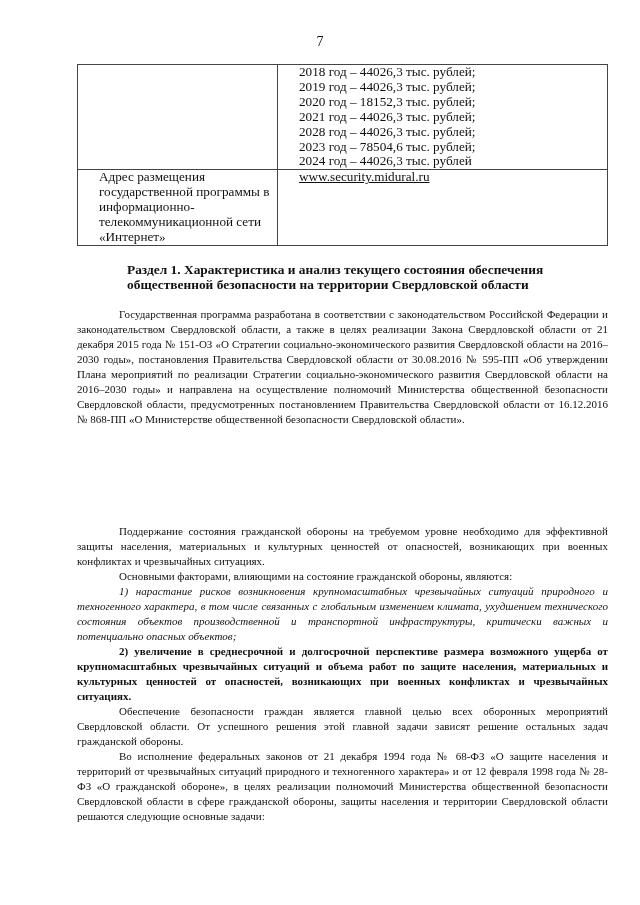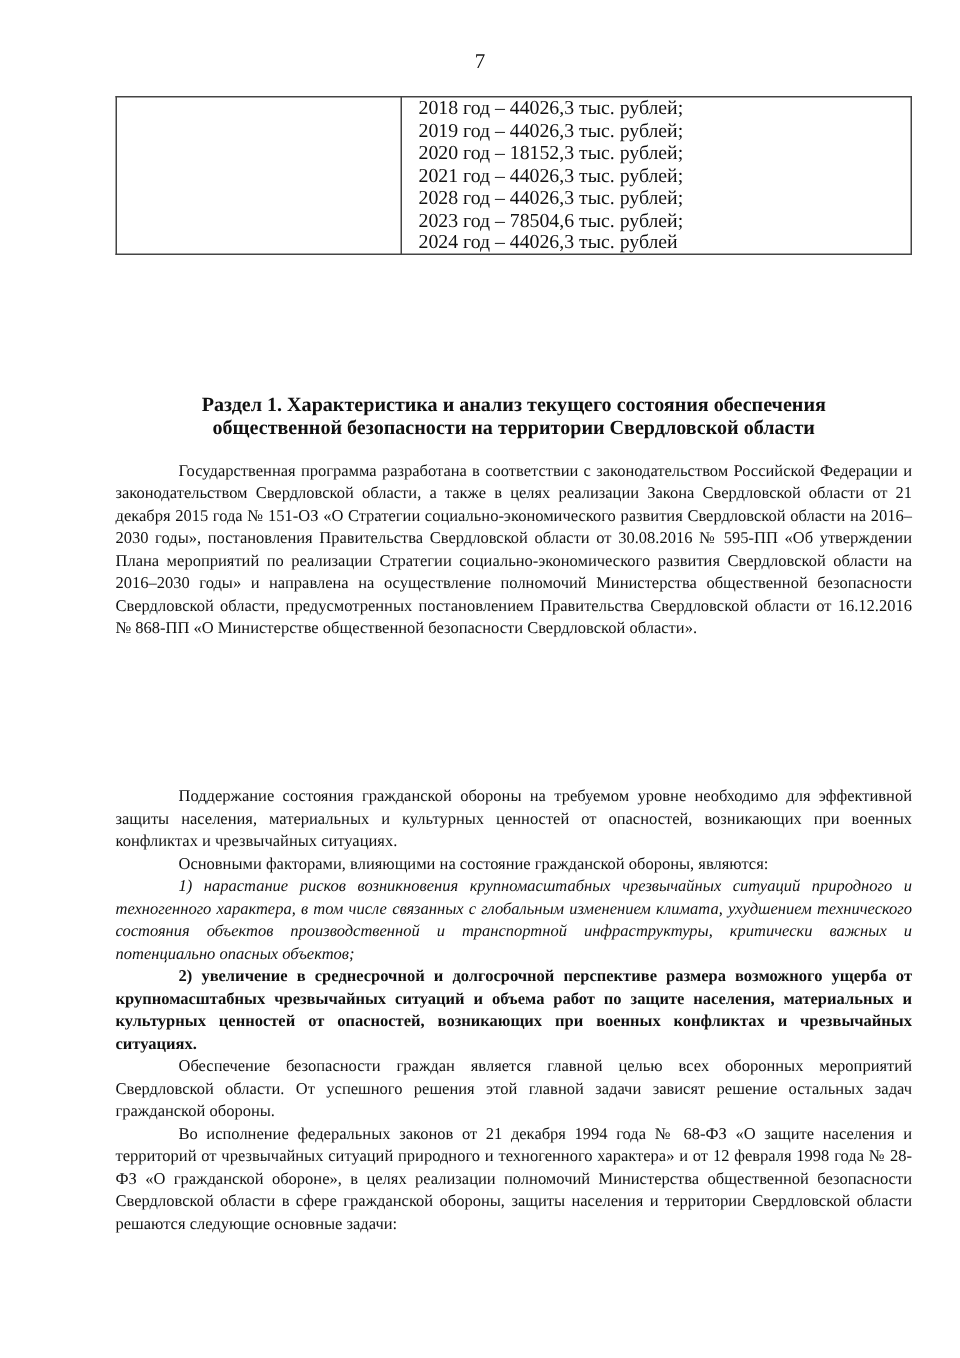--- a/index.html
+++ b/index.html
@@ -36,34 +36,33 @@
       left: 77px;
       top: 64px;
       width: 531px;
       border-collapse: collapse;
       font-size: 13.2px;
       line-height: 14.9px;
     }
     table.passport td {
       border: 1.3px solid #444444;
       vertical-align: top;
-      padding: 0 4px 0 11px;
+      padding: 0 4px 0 21px;
       margin-left: 14px;
     }
     table.passport td.left { width: 174px; }
     .fin-line { display: block; white-space: nowrap; }
     .url {
       text-decoration: underline;
       color: #111111;
     }
     .heading {
       position: absolute;
       left: 77px;
       width: 531px;
-      text-align: center;
       font-weight: bold;
       font-size: 13.4px;
       line-height: 15px;
     }
     .para {
       position: absolute;
       left: 77px;
       width: 531px;
       text-align: justify;
       font-size: 11px;
@@ -86,20 +85,26 @@
       <td>
         <span class="fin-line">2018 год – 44026,3 тыс. рублей;</span>
         <span class="fin-line">2019 год – 44026,3 тыс. рублей;</span>
         <span class="fin-line">2020 год – 18152,3 тыс. рублей;</span>
         <span class="fin-line">2021 год – 44026,3 тыс. рублей;</span>
         <span class="fin-line">2028 год – 44026,3 тыс. рублей;</span>
         <span class="fin-line">2023 год – 78504,6 тыс. рублей;</span>
         <span class="fin-line">2024 год – 44026,3 тыс. рублей</span>
       </td>
     </tr>
+    <tr>
+      <td class="left">Адрес размещения государственной программы в информационно-телекоммуникационной сети «Интернет»</td>
+      <td>
+        <span class="url">www.security.midural.ru</span>
+      </td>
+    </tr>
   </tbody>
     </table>
 
   <div class="heading" style="top:262px; padding: 0 50px; box-sizing: border-box;">Раздел 1. Характеристика и анализ текущего состояния обеспечения общественной безопасности на территории Свердловской области</div>
 
   <p class="para" style="top:307px;">Государственная программа разработана в соответствии с законодательством Российской Федерации и законодательством Свердловской области, а также в целях реализации Закона Свердловской области от 21 декабря 2015 года № 151-ОЗ «О Стратегии социально-экономического развития Свердловской области на 2016–2030 годы», постановления Правительства Свердловской области от 30.08.2016 № 595-ПП «Об утверждении Плана мероприятий по реализации Стратегии социально-экономического развития Свердловской области на 2016–2030 годы» и направлена на осуществление полномочий Министерства общественной безопасности Свердловской области, предусмотренных постановлением Правительства Свердловской области от 16.12.2016 № 868-ПП «О Министерстве общественной безопасности Свердловской области».</p>
 
 
   <p class="para" style="top:569px;">Основными факторами, влияющими на состояние гражданской обороны, являются:</p>
   <p class="para" style="top:524px;">Поддержание состояния гражданской обороны на требуемом уровне необходимо для эффективной защиты населения, материальных и культурных ценностей от опасностей, возникающих при военных конфликтах и чрезвычайных ситуациях.</p>

